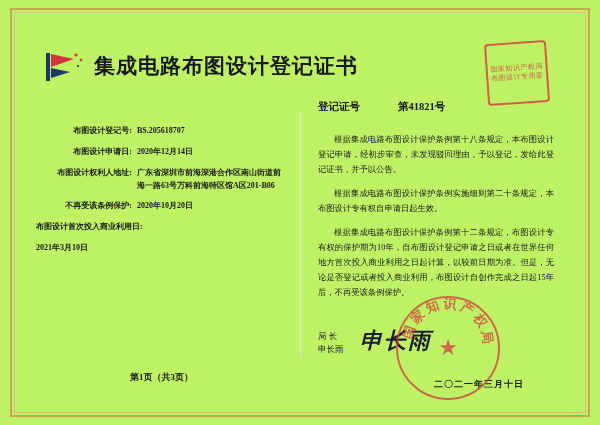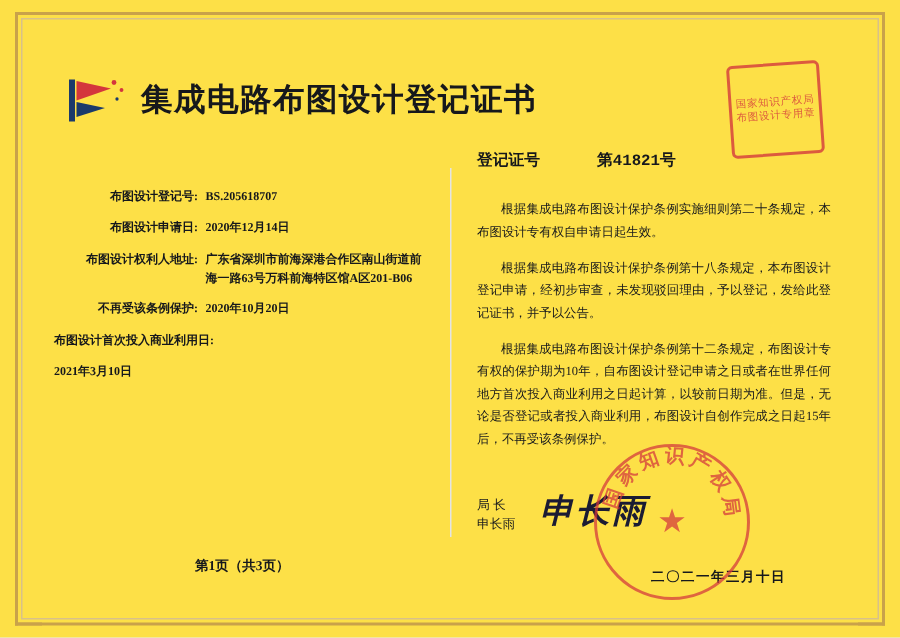--- a/index.html
+++ b/index.html
@@ -7,21 +7,21 @@
     padding: 0;
     background: #e9e9e9;
   }
   body {
     font-family: "Liberation Sans", sans-serif;
   }
   #page {
     position: relative;
     width: 600px;
     height: 425px;
-    background: #fde047;
+    background: #bef264;
     overflow: hidden;
   }
   
   .border-outer {
     position: absolute;
     left: 10px;
     top: 8px;
     right: 10px;
     bottom: 8px;
     border: 2px solid #c9a24a;
@@ -98,21 +98,21 @@
     text-align: center;
     letter-spacing: .5px;
   }
 
   
   .regno {
     position: absolute;
     left: 318px;
     top: 100px;
     width: 240px;
-    font-family: Liberation Mono, monospace;
+    font-family: Liberation Serif, serif;
     font-size: 10.5px;
     color: #16181c;
     display: flex;
     align-items: baseline;
   }
   .regno .label { font-weight: bold; margin-right: 38px; }
   .regno .value { font-weight: bold; }
 
   
   .left-block {
@@ -308,22 +308,22 @@
       <span class="val"></span>
     </div>
     <div class="row">
       <span class="val">2021年3月10日</span>
     </div>
   </div>
 
   <div class="pageno">第1页（共3页）</div>
 
   <div class="right-block">
+    <p>根据集成电路布图设计保护条例第十八条规定，本布图设计登记申请，经初步审查，未发现驳回理由，予以登记，发给此登记证书，并予以公告。</p>
     <p>根据集成电路布图设计保护条例实施细则第二十条规定，本布图设计专有权自申请日起生效。</p>
-    <p>根据集成电路布图设计保护条例第十八条规定，本布图设计登记申请，经初步审查，未发现驳回理由，予以登记，发给此登记证书，并予以公告。</p>
     <p>根据集成电路布图设计保护条例第十二条规定，布图设计专有权的保护期为10年，自布图设计登记申请之日或者在世界任何地方首次投入商业利用之日起计算，以较前日期为准。但是，无论是否登记或者投入商业利用，布图设计自创作完成之日起15年后，不再受该条例保护。</p>
   </div>
 
   <div class="sign-area">
     <div class="sign-title">
       <div>局 长</div>
       <div>申长雨</div>
     </div>
     <div class="sign-hand">申长雨</div>
     <div class="sign-date">二〇二一年三月十日</div>

